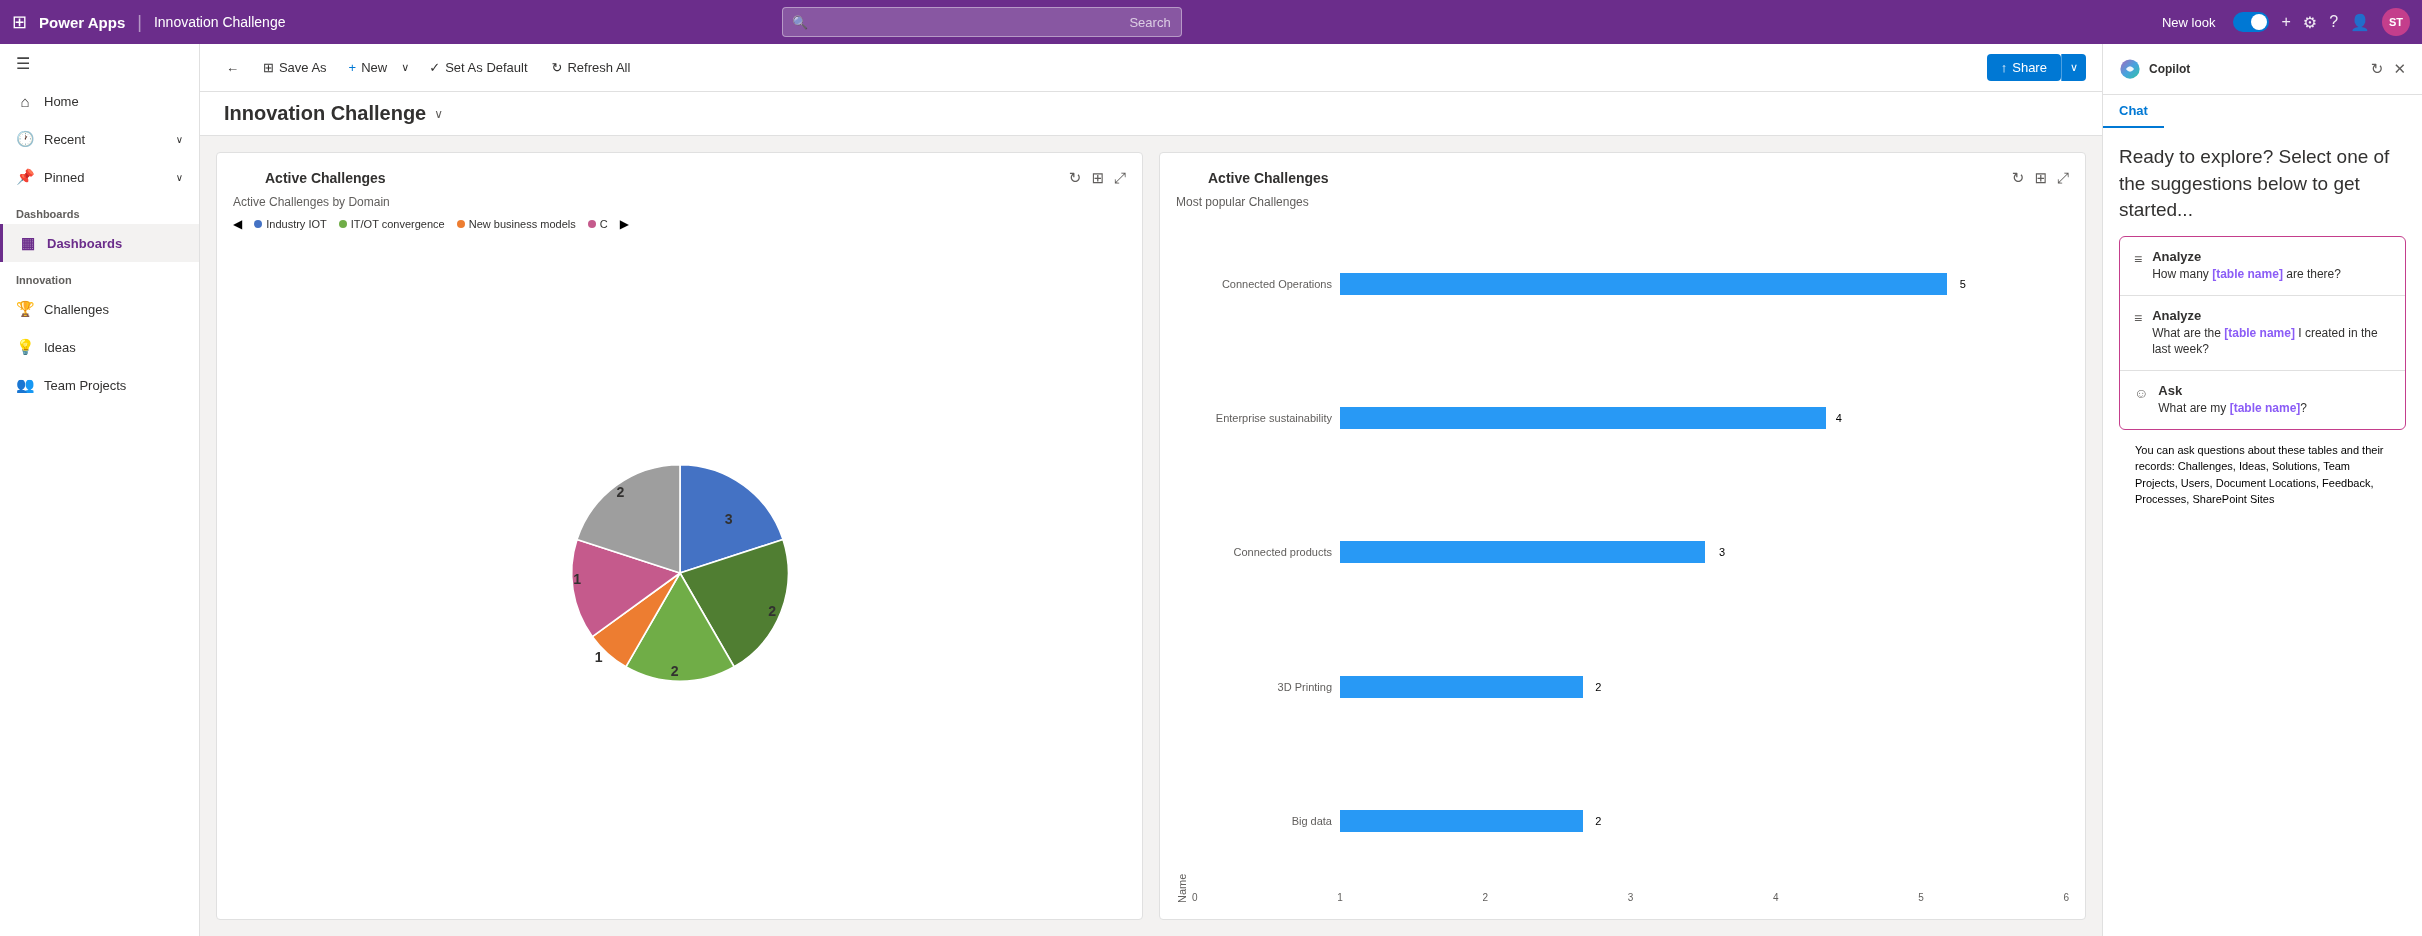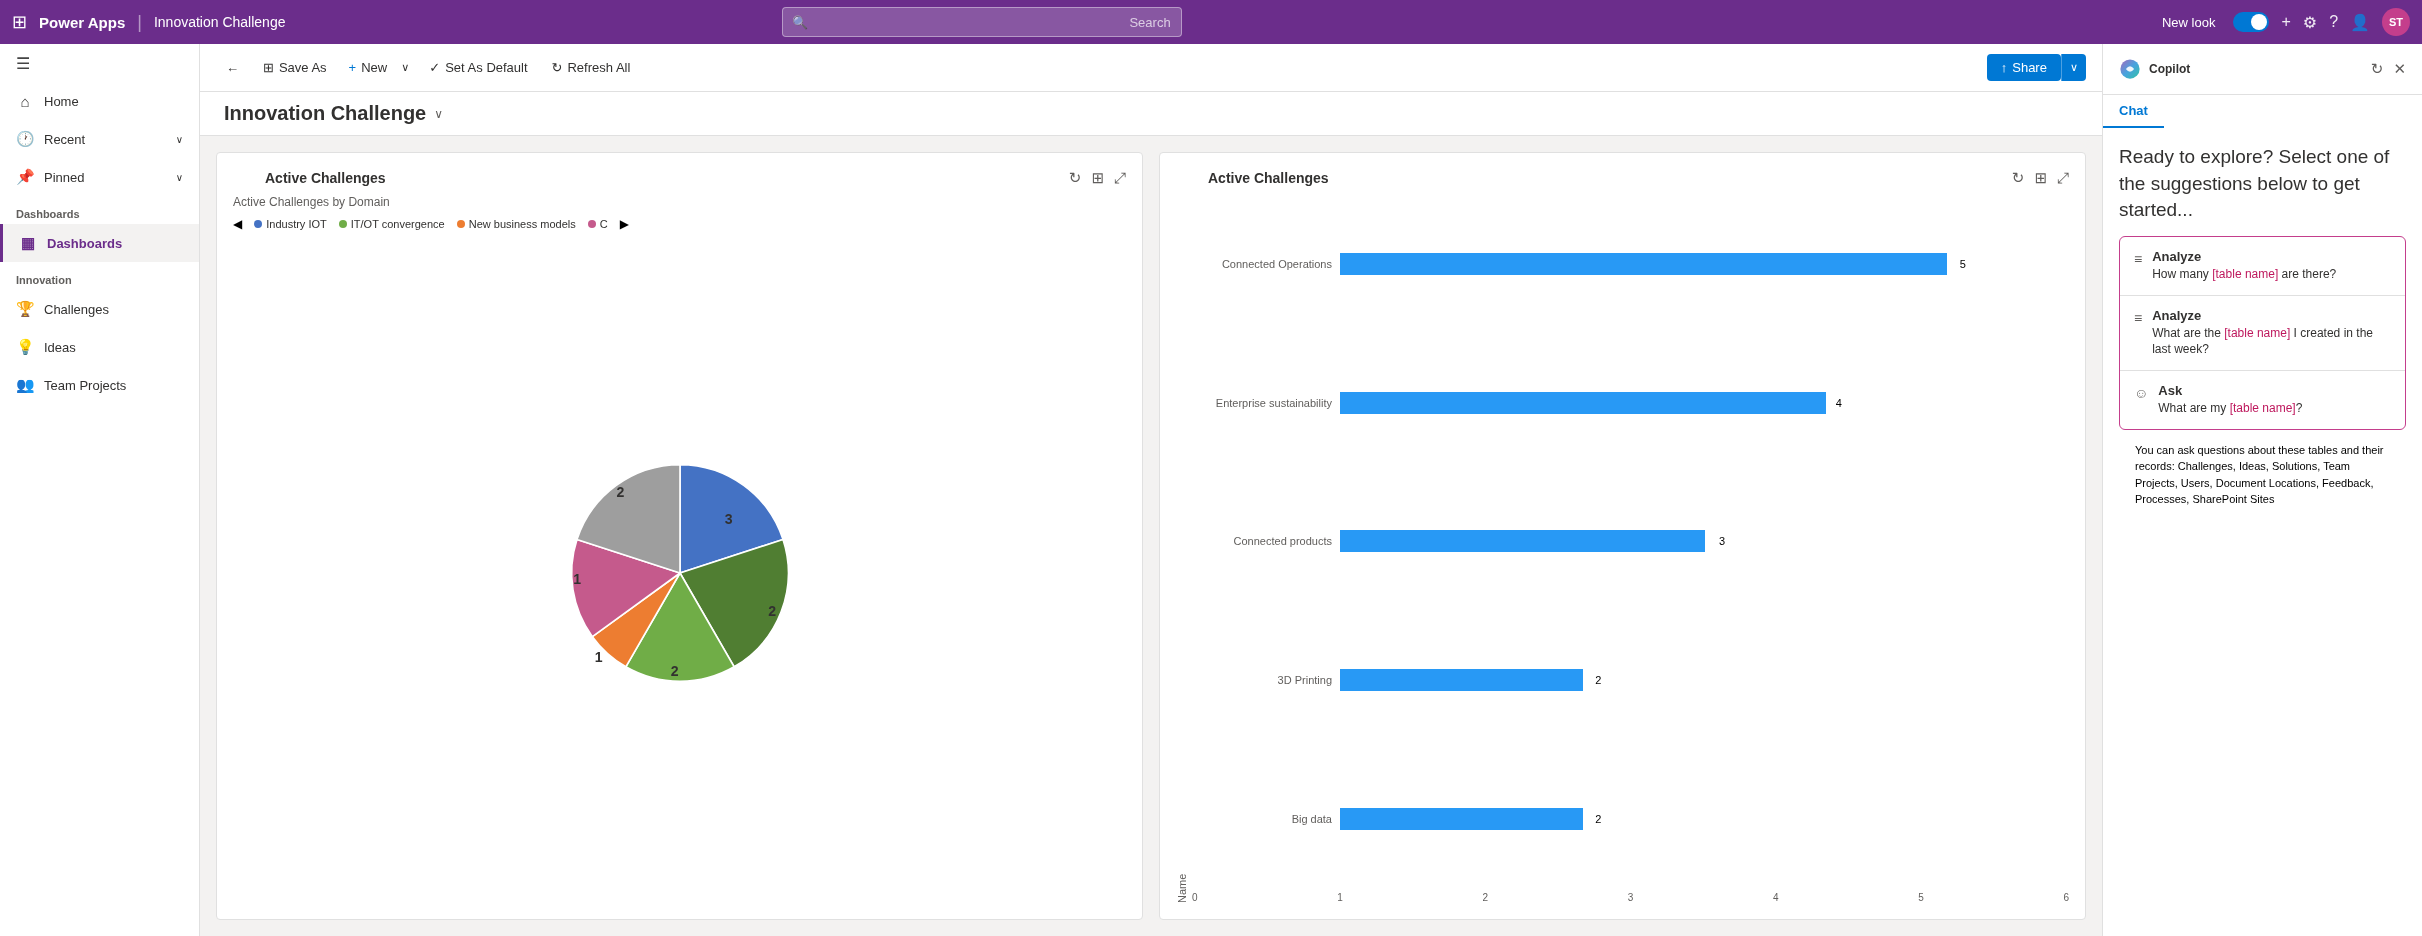--- a/index.html
+++ b/index.html
@@ -192,21 +192,21 @@
     .copilot-suggestions { border: 1.5px solid #c43e8c; border-radius: 6px; overflow: hidden; }
     .copilot-suggestion {
       display: flex; align-items: flex-start; gap: 10px;
       padding: 12px 14px; border-bottom: 1px solid #e0e0e0; cursor: pointer;
     }
     .copilot-suggestion:last-child { border-bottom: none; }
     .suggestion-icon { font-size: 14px; color: #605e5c; margin-top: 2px; flex-shrink: 0; }
     .suggestion-content { flex: 1; }
     .suggestion-title { font-size: 13px; font-weight: 600; color: #323130; }
     .suggestion-text { font-size: 12px; color: #323130; margin-top: 2px; line-height: 1.4; }
-    .suggestion-link { color: #be185d; }
+    .suggestion-link { color: #8b5cf6; font-weight: bold; }
     .copilot-footer { font-size: 11px; color: #000000; line-height: 1.5; padding: 0 16px 16px; }
 
     
     .pie-label { font-size: 13px; font-weight: 600; fill: #323130; }
   </style>
 </head>
 <body>
 
 <div class="top-nav">
   <span class="top-nav-grid-icon">⊞</span>
@@ -367,20 +367,21 @@
 
       <div class="chart-card">
         <div class="chart-card-header">
           <span class="chart-card-title">Active Challenges</span>
           <div class="chart-card-icons">
             <span>↻</span>
             <span>⊞</span>
             <span>⤢</span>
           </div>
         </div>
+        <div class="chart-subtitle">Most popular Challenges</div>
 
         <div style="display:flex;flex:1;overflow:hidden;">
           <div class="y-axis-label">Name</div>
           <div style="flex:1;display:flex;flex-direction:column;">
             <div class="bar-chart-inner">
 
               <div class="bar-row">
                 <div class="bar-label">Connected Operations</div>
                 <div style="flex:1;position:relative;height:22px;">
                   <div style="height:100%;background:#2899f5;width:83.3%;position:absolute;left:0;top:0;"></div>

